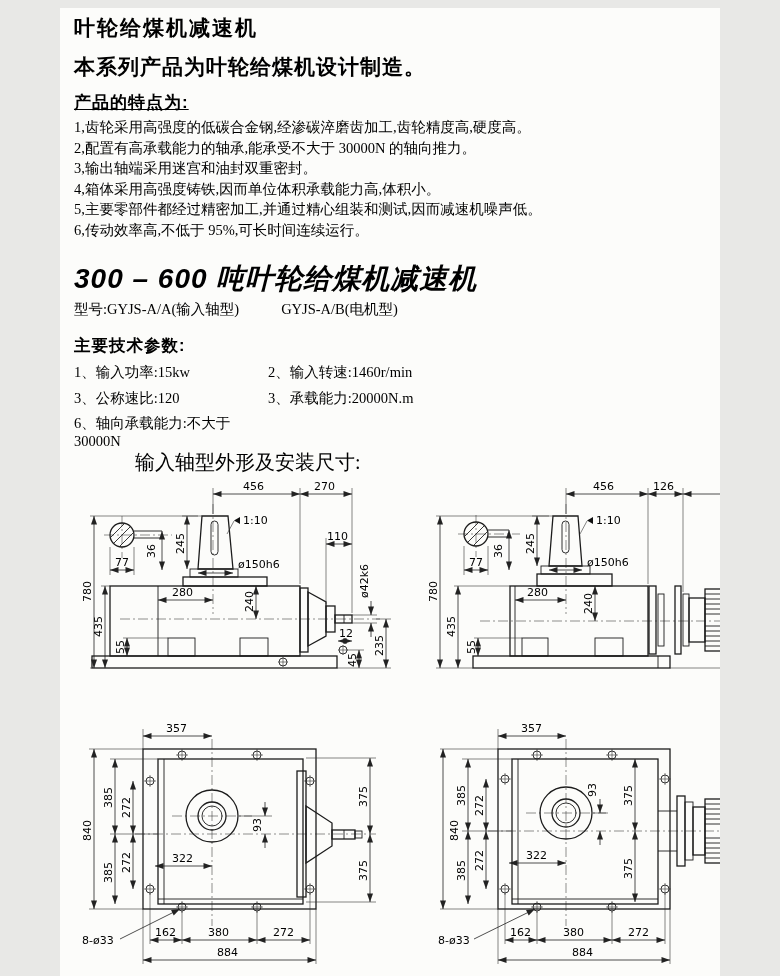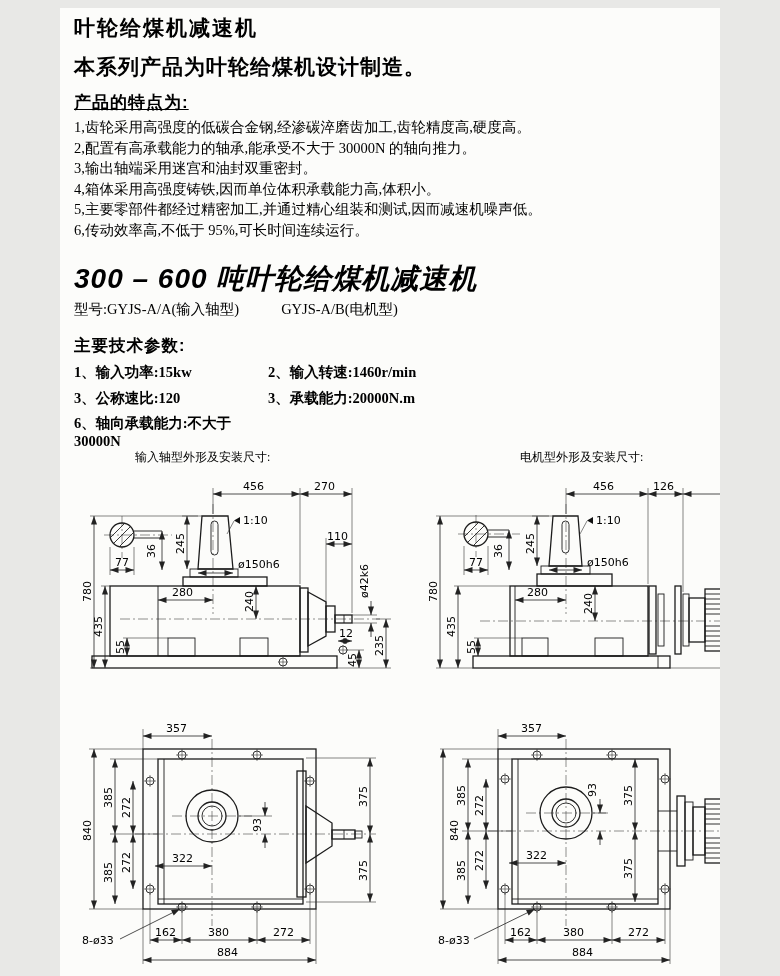--- a/index.html
+++ b/index.html
@@ -13,22 +13,22 @@
   .bold{font-weight:bold; font-family:"Liberation Sans","DejaVu Sans",sans-serif;}
   .title{left:14px; top:6px; font-size:21px; letter-spacing:2px;}
   .intro{left:14px; top:45px; font-size:21px; letter-spacing:1px;}
   .feat-head{left:14px; top:83px; font-size:17px; letter-spacing:1px;text-decoration:underline;}
   .features{left:14px; top:109px; font-size:14.5px; line-height:20.6px; width:740px;}
   .sec2{left:14px; top:252px; font-size:28px; letter-spacing:1px;font-style:italic;}
   .model{left:14px; top:292px; font-size:14.5px;font-family:Liberation Serif, serif;}
   .model .m2{margin-left:42px;}
   .param-head{left:14px; top:327px; font-size:16.5px; letter-spacing:1px;}
   .params{left:14px; top:355px; font-size:14.5px; display:grid;
-          grid-template-columns:194px auto; row-gap:6.5px; column-gap:0;font-weight:bold;}
-  .cap{font-size:12px; top:441px; font-family:"Liberation Serif","DejaVu Serif",serif;}
+          grid-template-columns:194px auto; row-gap:6.5px; column-gap:0;}
+  .cap{font-size:20px; top:441px; font-family:"Liberation Serif","DejaVu Serif",serif;}
   .capL{left:75px;} .capR{left:460px;}
 
   svg{position:absolute; overflow:visible;}
   .d1{left:20px;  top:466px;}
   .d2{left:365px; top:466px;}
   .d3{left:20px;  top:703px;}
   .d4{left:378px; top:703px;}
 
   .obj{fill:none; stroke:#1c1c1c; stroke-width:1.3px;}
   .obj2{fill:none; stroke:#1c1c1c; stroke-width:0.9px;}
@@ -67,21 +67,20 @@
 
   <div class="abs params">
     <div>1、输入功率:15kw</div>
     <div>2、输入转速:1460r/min</div>
     <div>3、公称速比:120</div>
     <div>3、承载能力:20000N.m</div>
     <div>6、轴向承载能力:不大于 30000N</div>
   </div>
 
   <div class="abs cap capL">输入轴型外形及安装尺寸:</div>
-  <div class="abs cap capR">电机型外形及安装尺寸:</div>
 
   <svg class="d1" width="350" height="232" viewBox="0 0 350 232">
     <defs>
       <marker id="m1" markerWidth="10" markerHeight="8" refX="9" refY="4" orient="auto-start-reverse" markerUnits="userSpaceOnUse">
         <path d="M0.5,1 L9,4 L0.5,7 Z" fill="#222"></path>
       </marker>
       <clipPath id="c1">
           <circle cx="42" cy="61" r="11.5"></circle>
         </clipPath>
     </defs>

